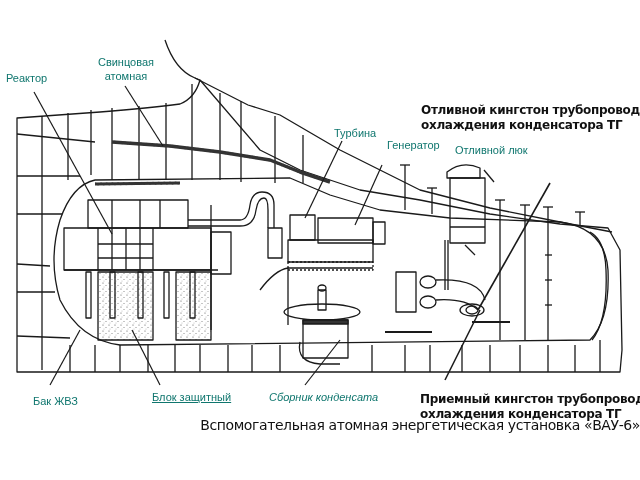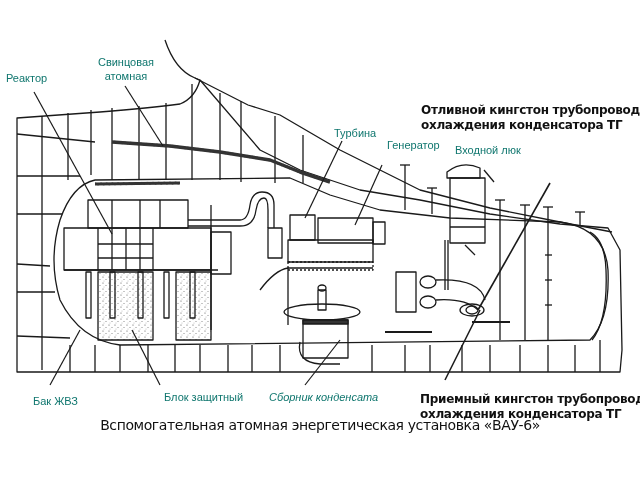--- a/index.html
+++ b/index.html
@@ -1,20 +1,20 @@
 <!DOCTYPE html>
 <html><head>
 <meta charset="utf-8">
 <style>
   html, body { margin: 0; padding: 0; background: #ffffff; }
   body { width: 640px; height: 480px; position: relative; overflow: hidden; font-family: "Liberation Sans", "DejaVu Sans", sans-serif; }
   #drawing { position: absolute; left: 0; top: 0; width: 640px; height: 480px; }
   .lbl { position: absolute; font-size: 11px; color: #0f766e; white-space: nowrap; line-height: 14px; }
   .lbl-bold { position: absolute; font-size: 12px; font-weight: bold; color: #111; white-space: nowrap; line-height: 15px; font-family: "DejaVu Sans", sans-serif; letter-spacing: -0.3px; }
-  .caption { position: absolute; left: 0; width: 640px; top: 417px; text-align: center; font-size: 14px; color: #111; font-family: "DejaVu Sans", sans-serif; letter-spacing: -0.4px; }
+  .caption { position: absolute; left: 0; width: 640px; top: 417px; text-align: right; font-size: 14px; color: #111; font-family: "DejaVu Sans", sans-serif; letter-spacing: -0.4px; }
   .center { text-align: center; }
 </style>
 </head>
 <body>
 
 <svg id="drawing" viewBox="0 0 640 480" xmlns="http://www.w3.org/2000/svg">
   <defs>
     <pattern id="dots" width="6" height="6" patternUnits="userSpaceOnUse">
       <circle cx="1" cy="1" r="0.6" fill="#555"></circle>
       <circle cx="4" cy="3.5" r="0.5" fill="#666"></circle>
@@ -179,25 +179,25 @@
   </g>
 </svg>
 
 <div class="lbl" style="left:6px; top:71px;">Реактор</div>
 <div class="lbl center" style="left:86px; top:55px; width:80px;">
   <div>Свинцовая</div>
   <div>атомная</div>
 </div>
 <div class="lbl" style="left:334px; top:126px;">Турбина</div>
 <div class="lbl" style="left:387px; top:138px;">Генератор</div>
-<div class="lbl" style="left:455px; top:143px;">Входной люк</div>
+<div class="lbl" style="left:455px; top:143px;">Отливной люк</div>
 <div class="lbl-bold" style="left:421px; top:103px;">
   <div>Отливной кингстон трубопровода</div>
   <div>охлаждения конденсатора ТГ</div>
 </div>
 <div class="lbl" style="left:33px; top:394px;">Бак ЖВЗ</div>
-<div class="lbl" style="left:164px; top:390px;">Блок защитный</div>
+<div class="lbl" style="left:152px; top:390px;text-decoration:underline;">Блок защитный</div>
 <div class="lbl" style="left:269px; top:390px;font-style:italic;">Сборник конденсата</div>
 <div class="lbl-bold" style="left:420px; top:392px;">
   <div>Приемный кингстон трубопровода</div>
   <div>охлаждения конденсатора ТГ</div>
 </div>
 <div class="caption">Вспомогательная атомная энергетическая установка «ВАУ-6»</div>
 
 </body></html>

